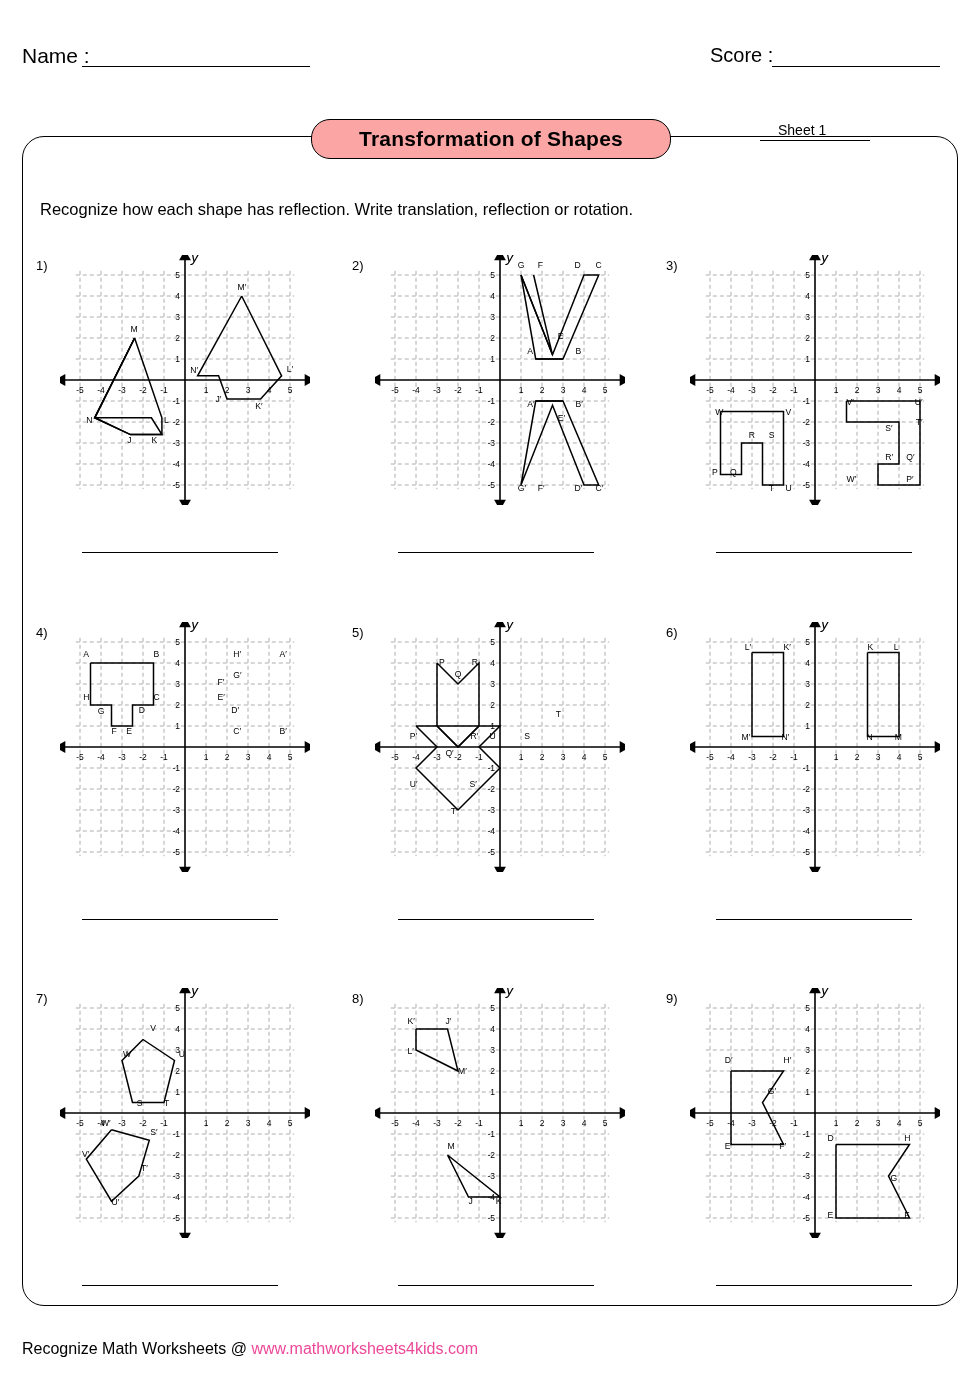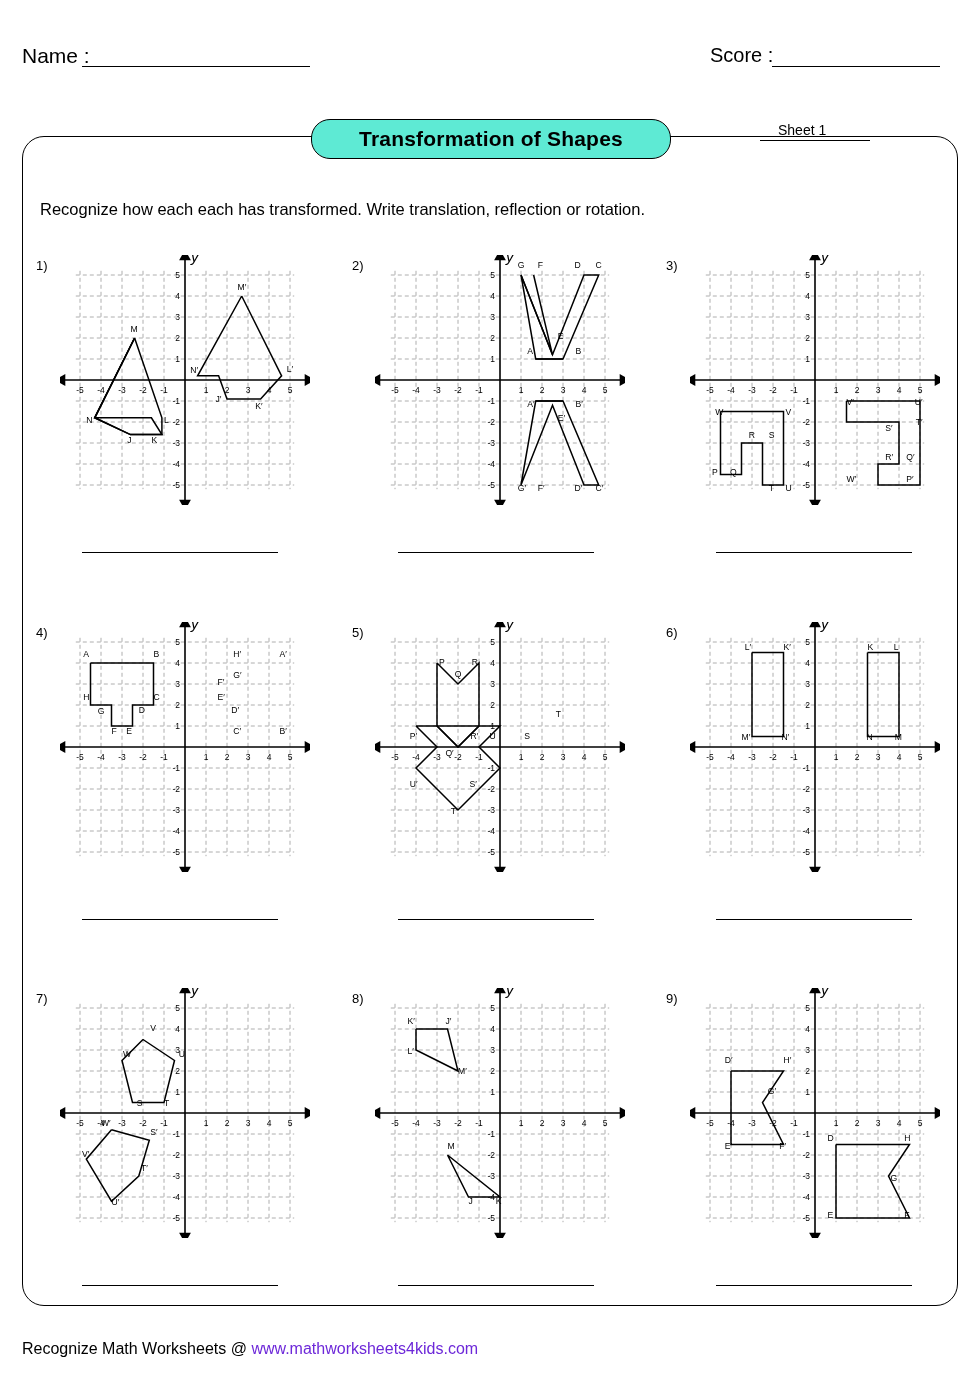--- a/index.html
+++ b/index.html
@@ -18,33 +18,33 @@
 
   .sheet-label{position:absolute;left:778px;top:122px;font-size:14px;}
   .sheet-line{position:absolute;left:760px;top:140px;width:110px;border-bottom:1.3px solid #000;}
 
   .frame{
     position:absolute;left:22px;top:136px;width:934px;height:1168px;
     border:1.8px solid #000;border-radius:22px;
   }
   .title-box{
     position:absolute;left:311px;top:119px;width:358px;height:38px;
-    border:1.8px solid #000;border-radius:19px;background:#5eead4;
+    border:1.8px solid #000;border-radius:19px;background:#fca5a5;
     display:flex;align-items:center;justify-content:center;
   }
   .title-box span{font-size:21px;font-weight:bold;letter-spacing:.2px;}
 
   .instruction{
     position:absolute;left:40px;top:200px;width:880px;font-size:16.5px;
   }
 
   .footer{
     position:absolute;left:22px;top:1340px;font-size:16px;
   }
-  .footer .url{color:#6d28d9;margin-top:28px;}
+  .footer .url{color:#ec4899;margin-top:28px;}
   .pnum{position:absolute;font-size:13px;}
   .ansline{position:absolute;border-bottom:1.6px solid #000;width:196px;}
 
   .grid-wrap{position:absolute;}
   svg{display:block;}
   text{font-family:"Liberation Sans", sans-serif;}
 </style>
 </head>
 <body>
 
@@ -53,21 +53,21 @@
 <div class="score-label">Score :</div>
 <div class="score-line"></div>
 
 <div class="sheet-label">Sheet 1</div>
 <div class="sheet-line"></div>
 
 <div class="frame"></div>
 <div class="title-box">
   <span>Transformation of Shapes</span>
 </div>
-<div class="instruction">Recognize how each each has transformed. Write translation, reflection or rotation.</div>
+<div class="instruction">Recognize how each shape has reflection. Write translation, reflection or rotation.</div>
 
 <div class="footer">
   <span>Recognize Math Worksheets @ </span><span class="url">www.mathworksheets4kids.com</span>
 </div>
 
 <div id="problems">
     <div class="pnum" style="left: 36px; top: 258px;">1)</div>
     <div class="ansline" style="left: 82px; top: 552px;"></div>
     <div class="grid-wrap" style="left: 60px; top: 255px;">
       <svg width="250" height="250">

